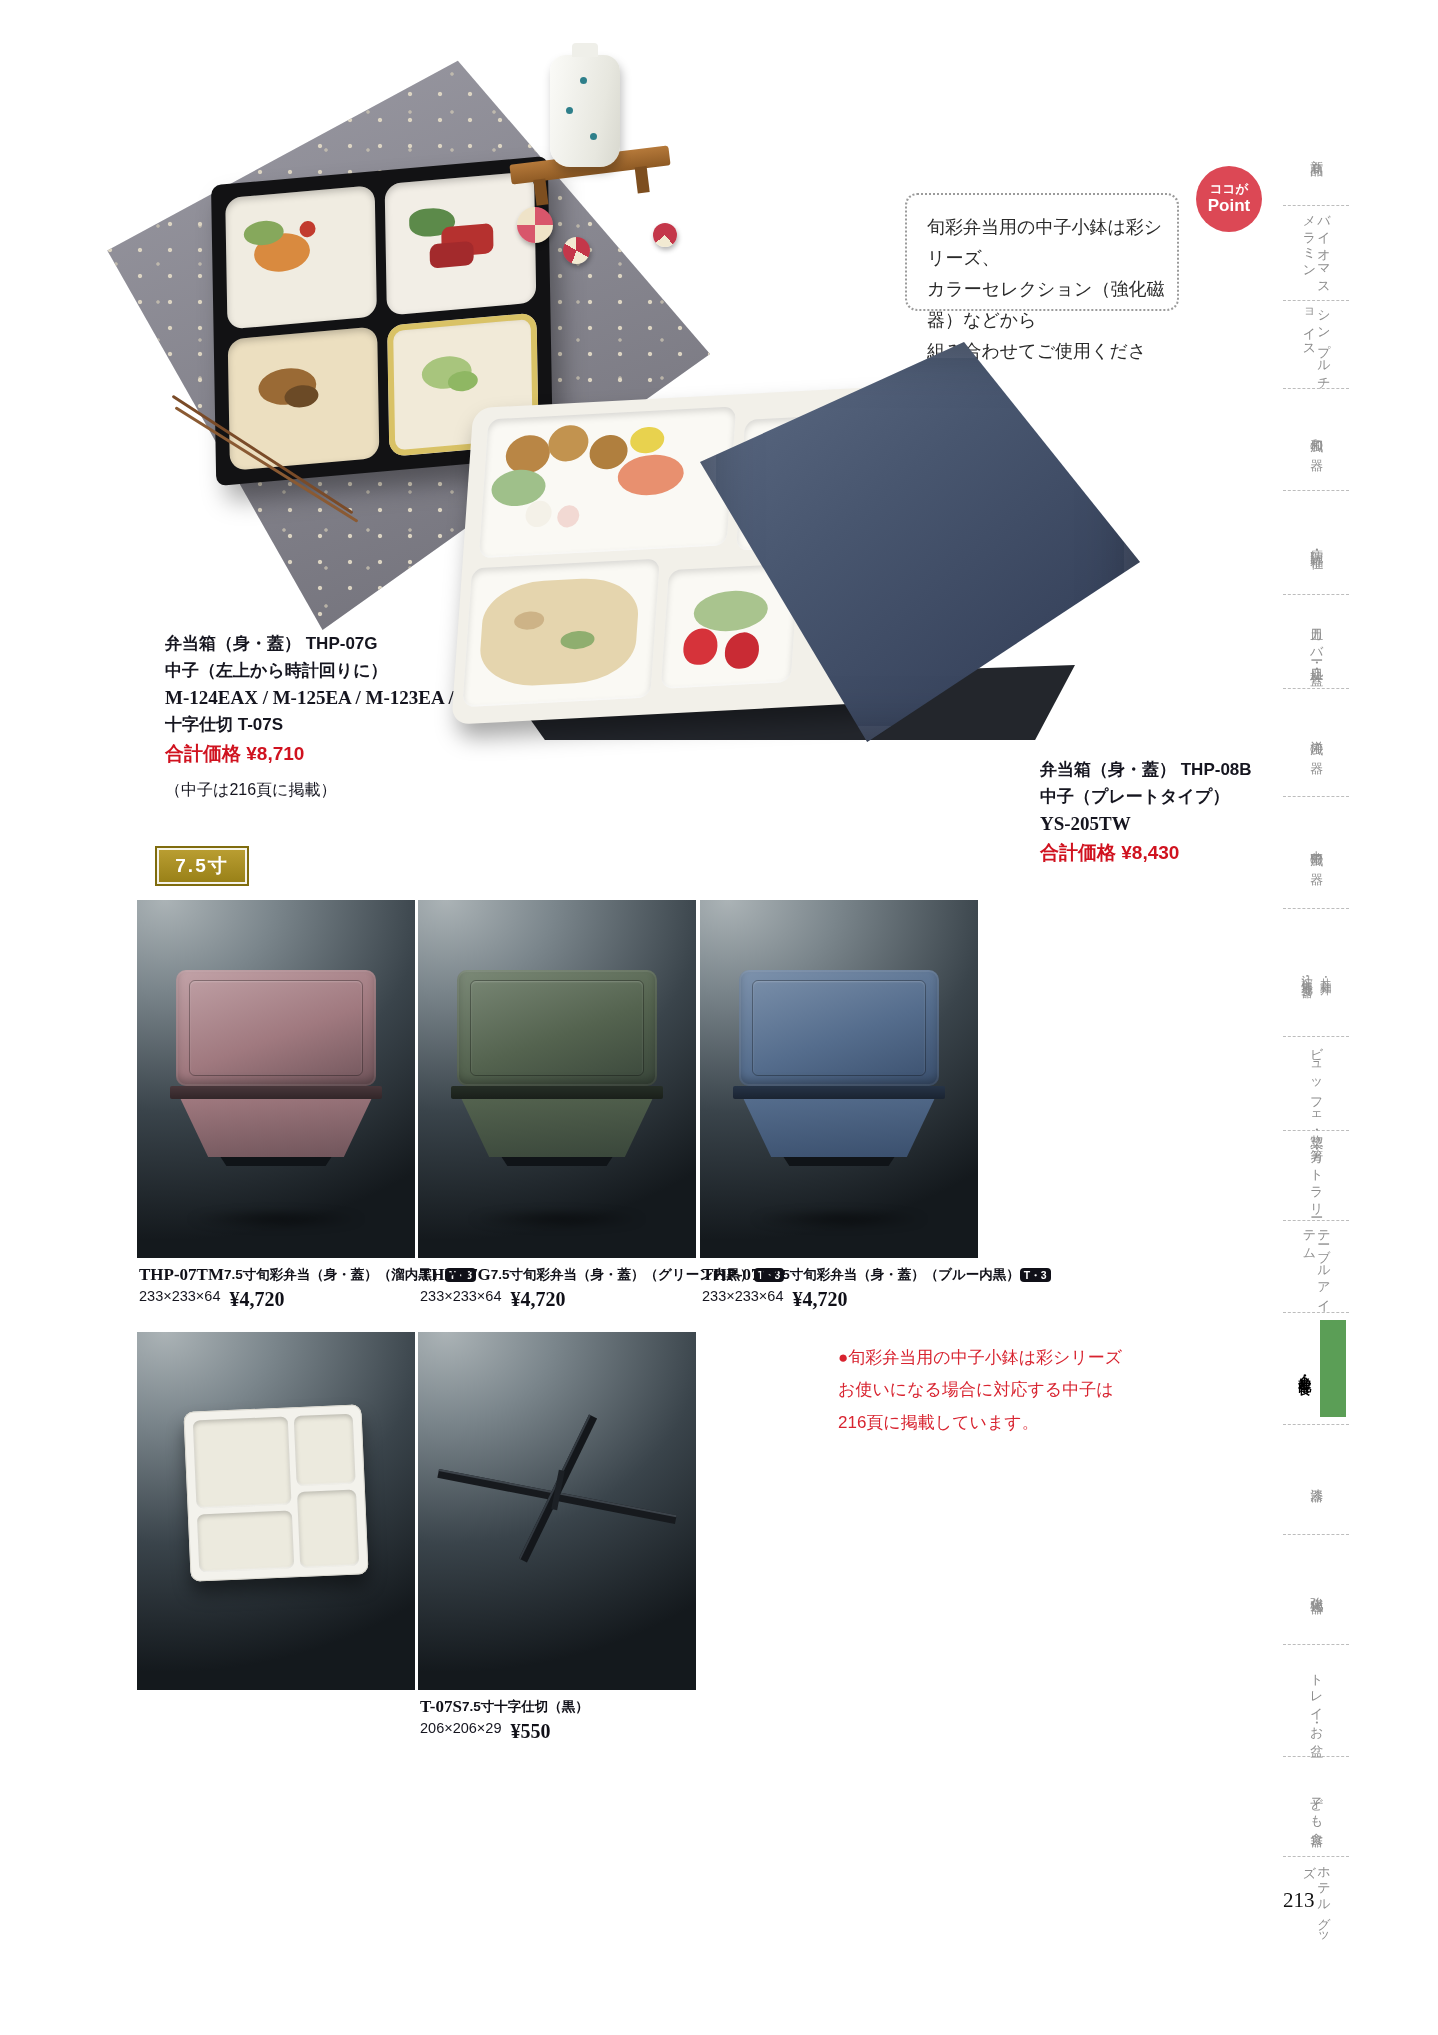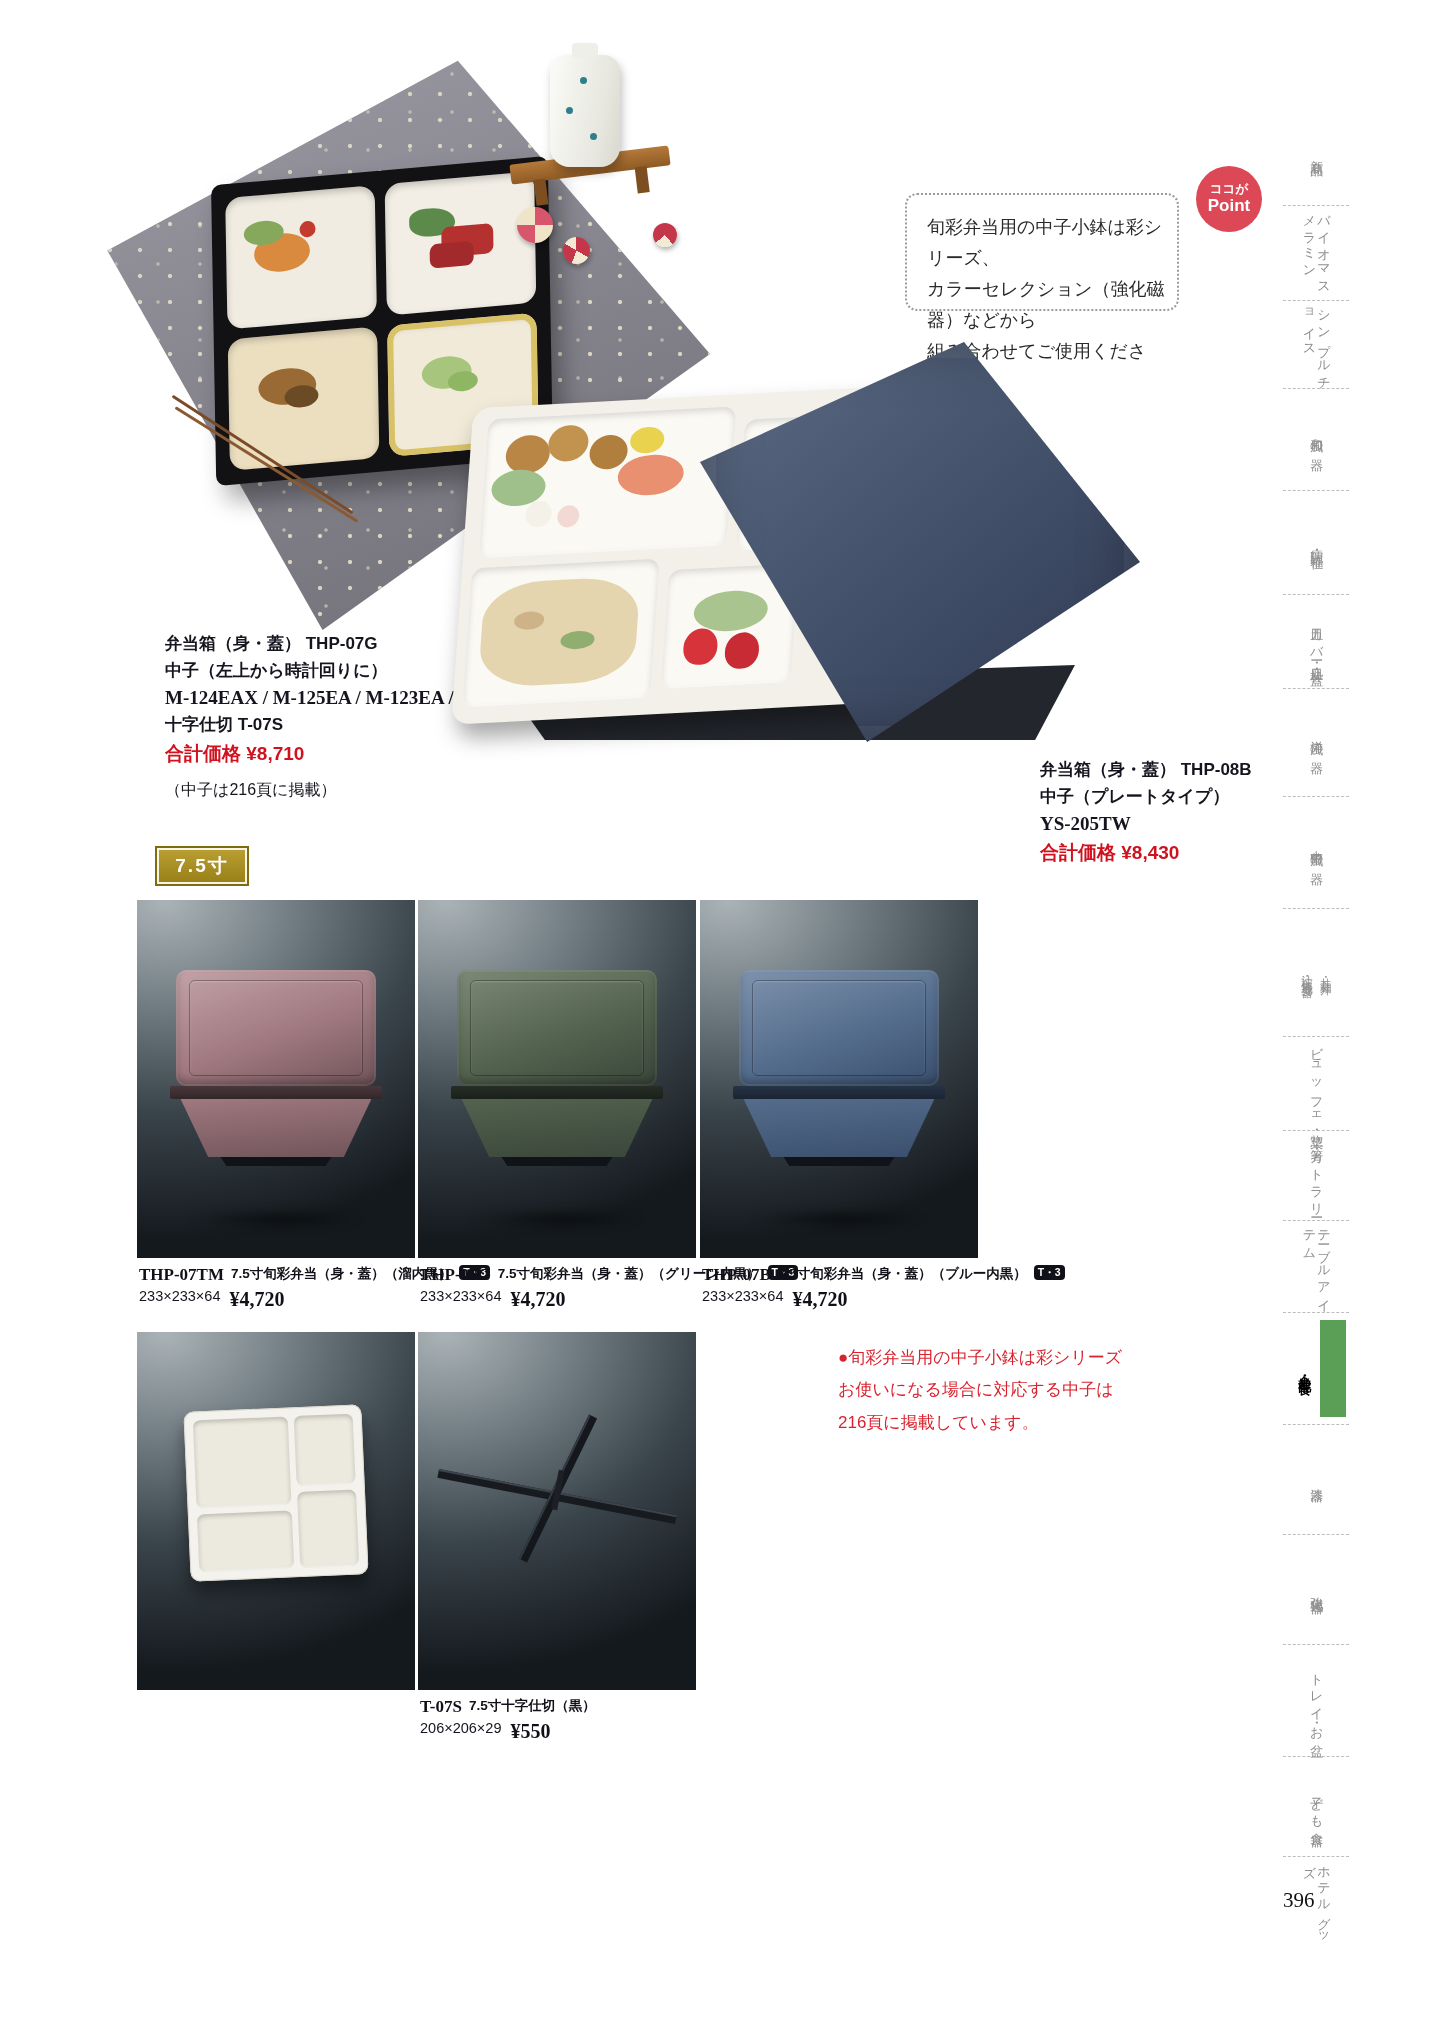--- a/index.html
+++ b/index.html
@@ -103,21 +103,21 @@
         box-shadow:inset 0 2px 5px rgba(0,0,0,.22),inset 0 -1px 2px rgba(255,255,255,.8)}
 
   .xbarA{position:absolute;left:18px;top:160px;width:242px;height:7px;background:#171a1e;
         border-top:2px solid #3d444b;transform:rotate(11deg)}
   .xbarB{position:absolute;left:60px;top:152px;width:160px;height:7px;background:#14171b;
         border-top:2px solid #333a41;transform:rotate(-64deg)}
   .xfin{position:absolute;left:137px;top:138px;width:6px;height:40px;background:#1c2025;
         transform:rotate(11deg)}
 
   .plabel{margin-top:7px;padding-left:2px}
-  .l1{display:flex;align-items:flex-start;gap:7px;white-space:nowrap}
+  .l1{display:flex;align-items:center;gap:0;white-space:nowrap}
   .pcode{font-family:"Liberation Serif",serif;font-weight:bold;font-size:17px;color:#101018}
   .pdesc{font-size:13.5px;font-weight:bold;color:#101018}
   .tbadge{font-size:10.5px;font-weight:bold;color:#fff;background:#101018;border-radius:4px;
           padding:1px 4px;line-height:1.2}
   .tbadge:empty{display:none}
   .l2{display:flex;align-items:flex-start;gap:9px;margin-top:3px}
   .pdims{font-size:14.5px;color:#15151f}
   .pmat{font-size:14.5px;color:#2ba9d6;font-weight:bold}
   .pmat:empty{display:none}
   .pprice{font-family:"Liberation Serif",serif;font-weight:bold;font-size:20px;color:#101018}
@@ -388,13 +388,13 @@
 <div class="tab" style="top:1645px;height:112px">
     <span>トレイ・お盆</span>
   </div>
 <div class="tab" style="top:1757px;height:100px">
     <span>子ども食器</span>
   </div>
 <div class="tab" style="top:1857px;height:100px;border-bottom:none">
     <span>ホテルグッズ</span>
   </div>
 
-<div class="abs" id="pageno">396</div>
+<div class="abs" id="pageno">213</div>
 
 </body></html>

